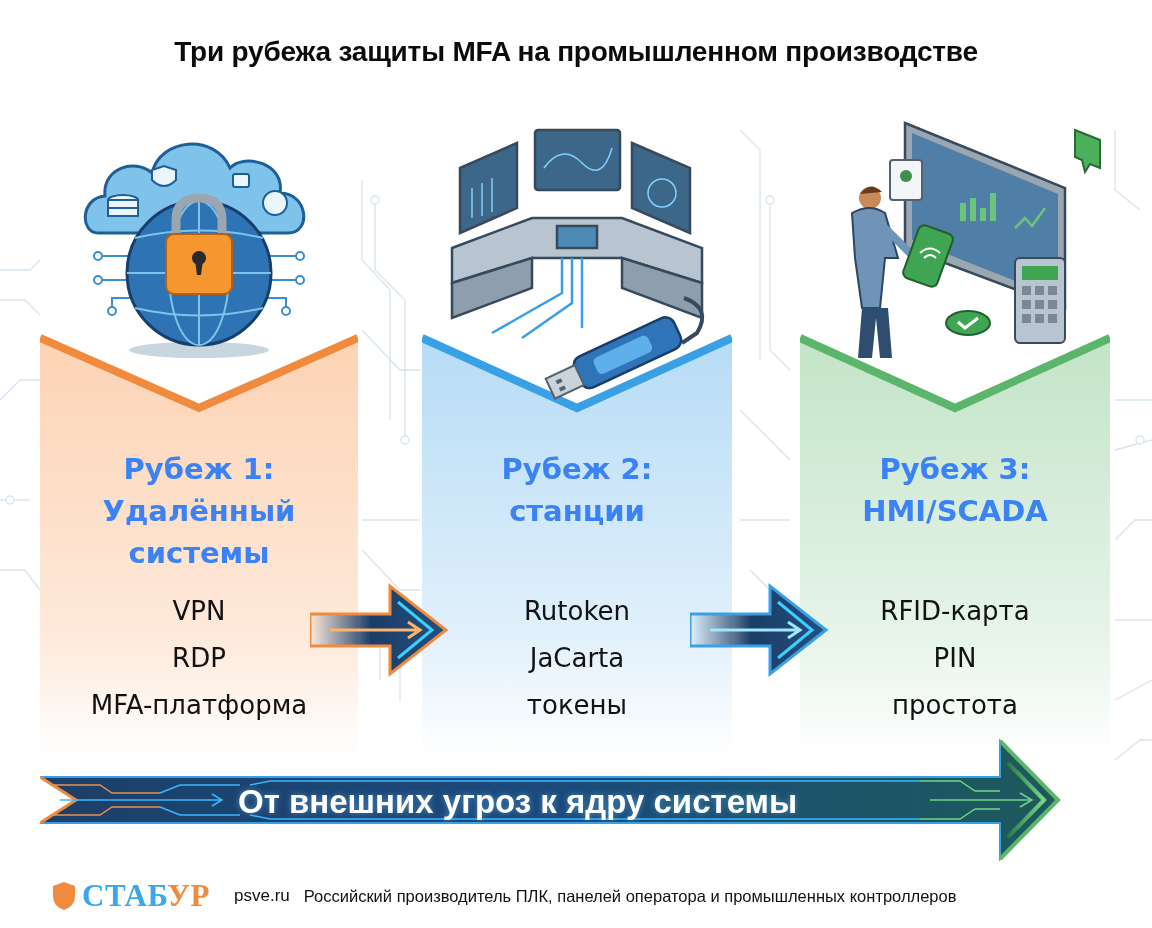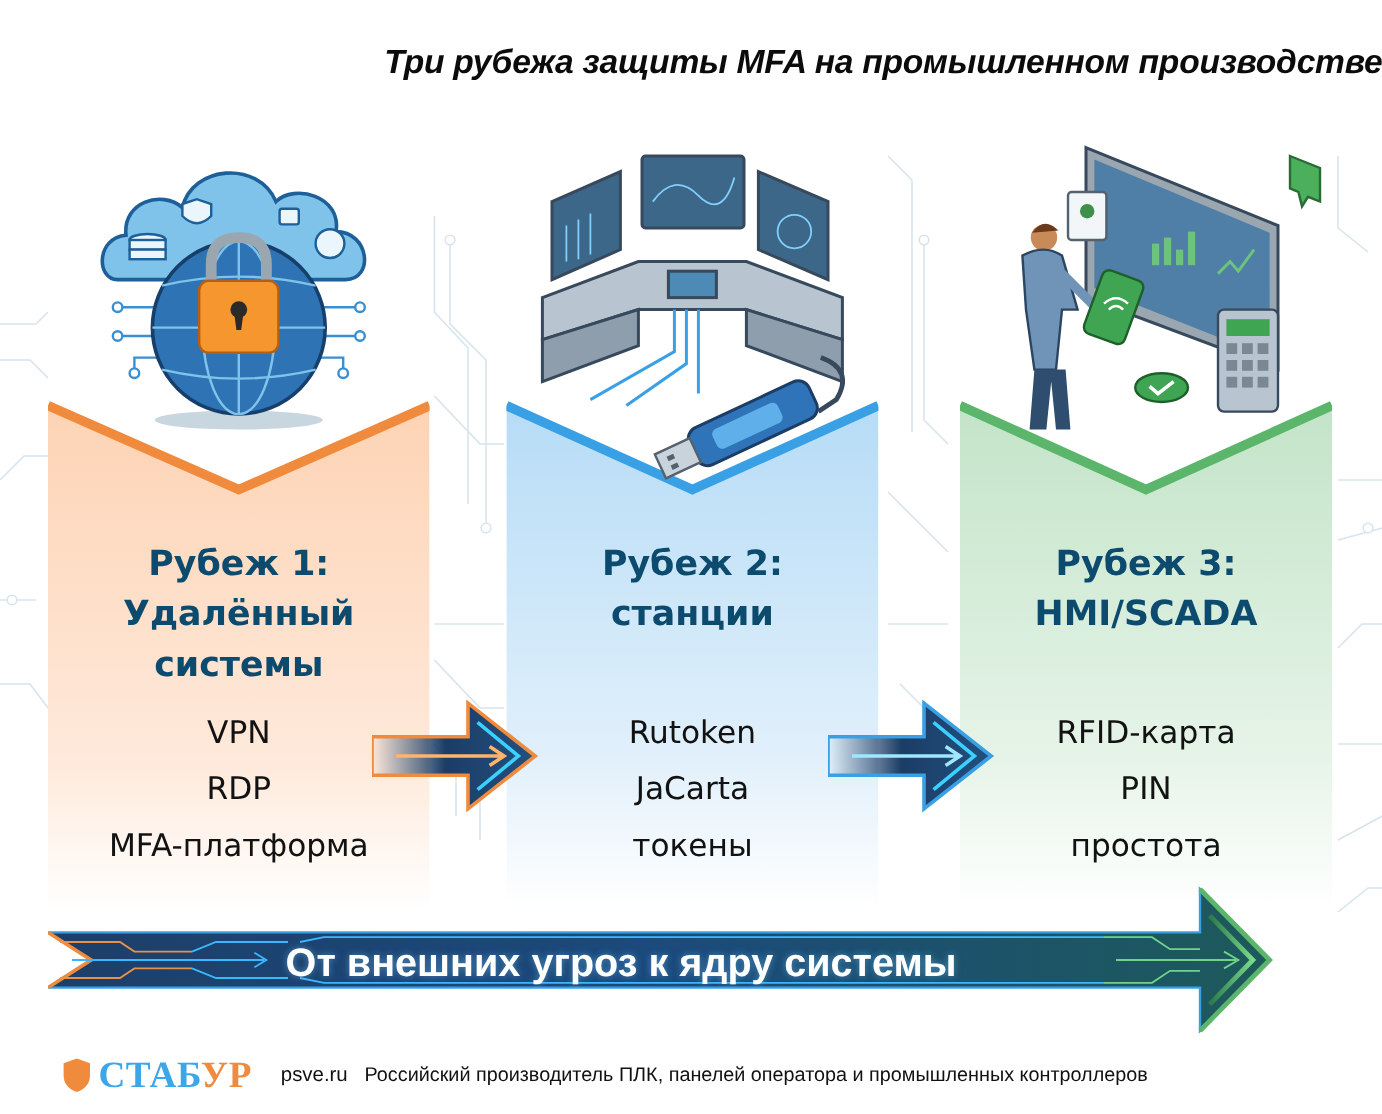--- a/index.html
+++ b/index.html
@@ -2,36 +2,36 @@
 <html><head>
 <meta charset="utf-8">
 <style>
   * { box-sizing: border-box; margin: 0; padding: 0; }
   html, body { width: 1152px; height: 928px; overflow: hidden; background: #ffffff; }
   body { position: relative; font-family: "DejaVu Sans", "Liberation Sans", sans-serif; color: #111; }
 
   .bg-circuits { position: absolute; left: 0; top: 100px; width: 1152px; height: 760px; z-index: 0; }
 
   .title {
-    position: absolute; left: 0; top: 36px; width: 1152px; text-align: right;
+    position: absolute; left: 0; top: 36px; width: 1152px; text-align: center;
     font-family: "Liberation Sans", sans-serif; font-weight: 700; font-size: 28px;
-    letter-spacing: -0.2px; color: #0b0b0b; z-index: 3; font-style: italic;
+    letter-spacing: -0.2px; color: #0b0b0b; z-index: 3;
   }
 
   .panel { position: absolute; top: 108px; width: 318px; height: 650px; z-index: 2; }
   .panel-1 { left: 40px; }
   .panel-2 { left: 422px; width: 310px; }
   .panel-3 { left: 800px; width: 310px; }
 
   .panel-shape { position: absolute; left: 0; top: 0; width: 100%; height: 100%; }
   .illus { position: absolute; left: 0; top: 0; width: 100%; height: 300px; }
 
   .panel-text { position: absolute; left: 0; width: 100%; text-align: center; }
   .heading {
-    top: 340px; font-family: "DejaVu Sans", sans-serif; font-weight: 700; font-size: 29px; line-height: 42px; color: #0c4a6e;
+    top: 340px; font-family: "DejaVu Sans", sans-serif; font-weight: 700; font-size: 29px; line-height: 42px; color: #3b82f6;
   }
   .items {
     font-family: "DejaVu Sans", sans-serif; font-size: 26px; line-height: 47px; color: #121212;
   }
   .panel-1 .items, .panel-2 .items { top: 480px; }
   .panel-3 .items { top: 480px; }
 
   .mid-arrow { position: absolute; z-index: 4; }
   .mid-arrow-1 { left: 310px; top: 582px; width: 140px; height: 96px; }
   .mid-arrow-2 { left: 690px; top: 582px; width: 140px; height: 96px; }

